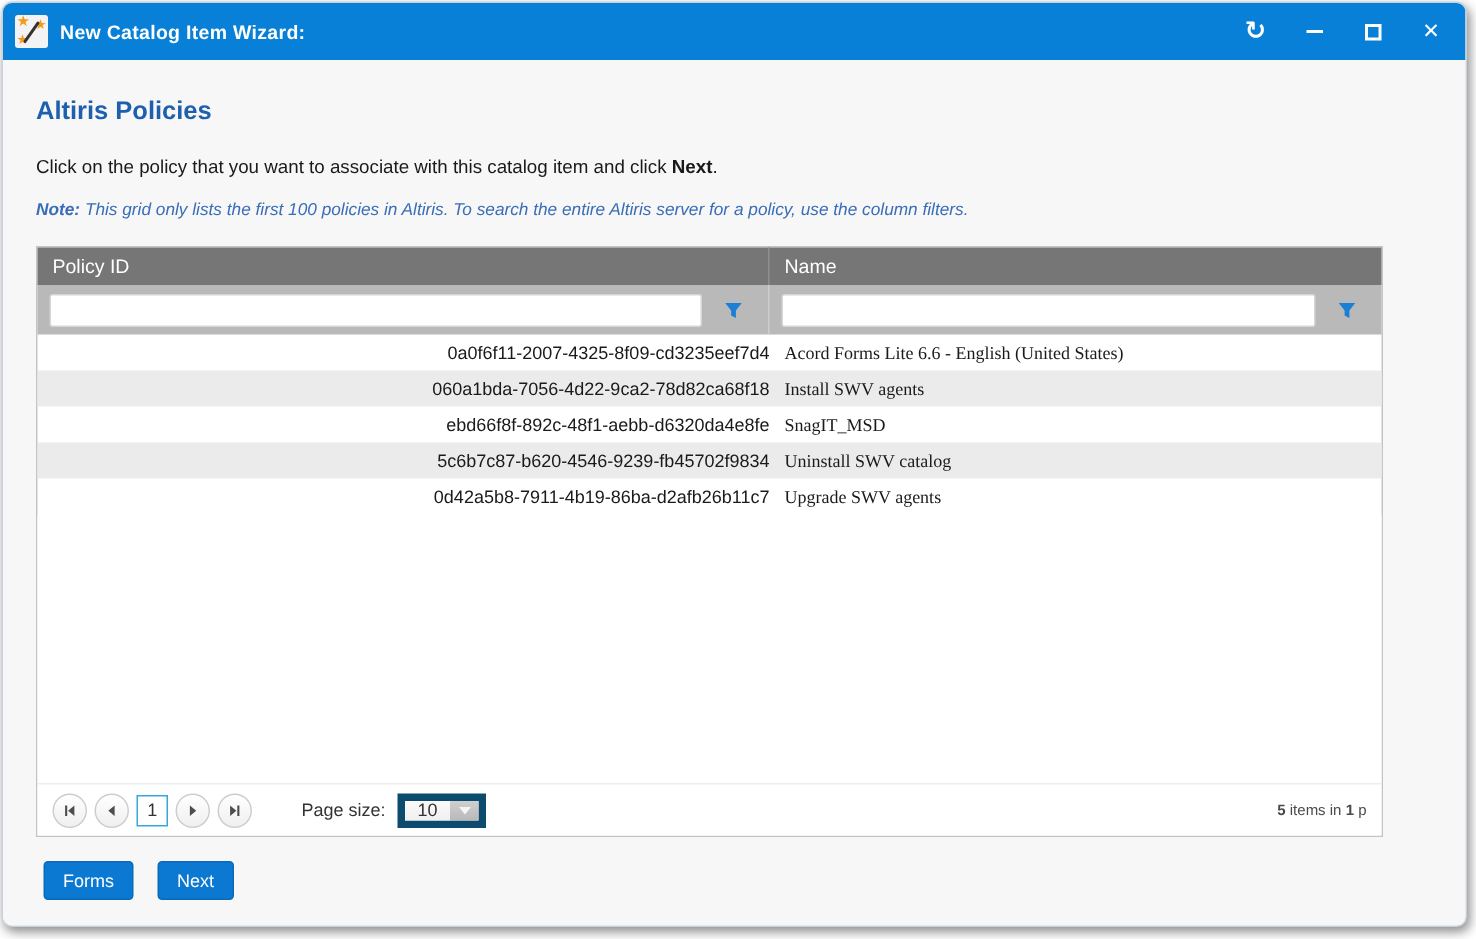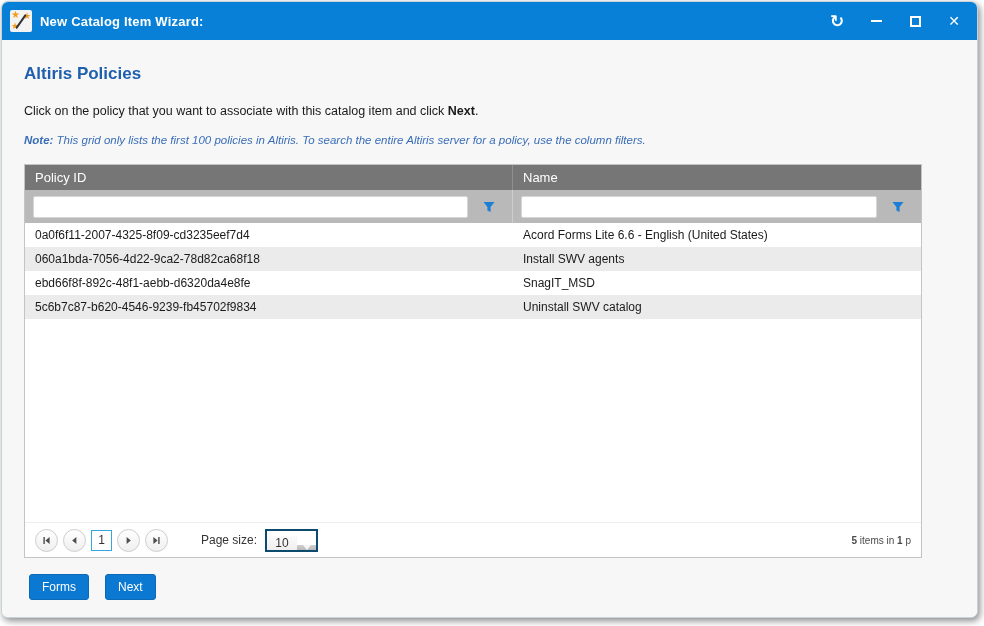--- a/index.html
+++ b/index.html
@@ -80,22 +80,22 @@
     background: #fff; padding: 0 6px; font-size: 12px; outline: none;
   }
   .filter-btn {
     width: 30px; height: 24px; display: flex; align-items: center; justify-content: center;
     background: transparent; border: none; cursor: pointer; margin-left: 6px;
   }
 
   .rows { flex: 0 0 auto; }
   .row { display: flex; height: 24px; align-items: center; color: #1a1a1a; cursor: pointer; }
   .row:nth-child(even) { background: #ebebeb; }
-  .cell-id { width: 488px; padding-left: 10px; white-space: nowrap; overflow: hidden; }
-  .cell-name { flex: 1; padding-left: 10px; white-space: nowrap; overflow: hidden; }
+  .cell-id { width: 488px; padding-left: 10px; white-space: nowrap; overflow: hidden; text-align: right; }
+  .cell-name { flex: 1; padding-left: 10px; white-space: nowrap; overflow: hidden; font-family: Liberation Serif, serif; }
 
   .grid-filler { flex: 1; background: #fff; }
 
   
   .pager {
     flex: 0 0 35px; display: flex; align-items: center;
     padding: 0 10px; background: #fff; border-top: 1px solid #ededed;
     overflow: hidden;
   }
   .pg-btn {
@@ -105,21 +105,21 @@
     display: flex; align-items: center; justify-content: center;
     margin-right: 5px; cursor: pointer;
   }
   .page-box {
     width: 21px; height: 21px; border: 1px solid #35a7dc; background: #fff;
     display: flex; align-items: center; justify-content: center;
     font-size: 12px; color: #333; margin-right: 5px; cursor: pointer;
   }
   .page-size-label { margin-left: 28px; margin-right: 8px; font-size: 12px; color: #333; }
   .page-size-select {
-    display: flex; height: 23px; border: 2px solid #0c4a6e; cursor: pointer; align-items: flex-end;
+    display: flex; height: 23px; border: 5px solid #0c4a6e; cursor: pointer;
   }
   .size-value {
     width: 30px; display: flex; align-items: center; justify-content: center;
     background: linear-gradient(#fbfbfb,#efefef); font-size: 12px; color: #333;
   }
   .size-arrow {
     width: 19px; background: linear-gradient(#cfcfcf,#b9b9b9);
     display: flex; align-items: center; justify-content: center;
   }
   .size-arrow .tri {
@@ -214,20 +214,24 @@
             <div class="cell-name">Install SWV agents</div>
           </div>
           <div class="row">
             <div class="cell-id">ebd66f8f-892c-48f1-aebb-d6320da4e8fe</div>
             <div class="cell-name">SnagIT_MSD</div>
           </div>
           <div class="row">
             <div class="cell-id">5c6b7c87-b620-4546-9239-fb45702f9834</div>
             <div class="cell-name">Uninstall SWV catalog</div>
           </div>
+          <div class="row">
+            <div class="cell-id">0d42a5b8-7911-4b19-86ba-d2afb26b11c7</div>
+            <div class="cell-name">Upgrade SWV agents</div>
+          </div>
         </div>
 
         <div class="grid-filler"></div>
 
         <div class="pager">
           <div class="pg-btn">
             <svg width="9" height="9" viewBox="0 0 9 9">
               <rect x="1.4" y="1" width="1.4" height="7" fill="#4d4d4d"></rect>
               <path d="M7.6 1v7L3.4 4.5z" fill="#4d4d4d"></path>
             </svg>

